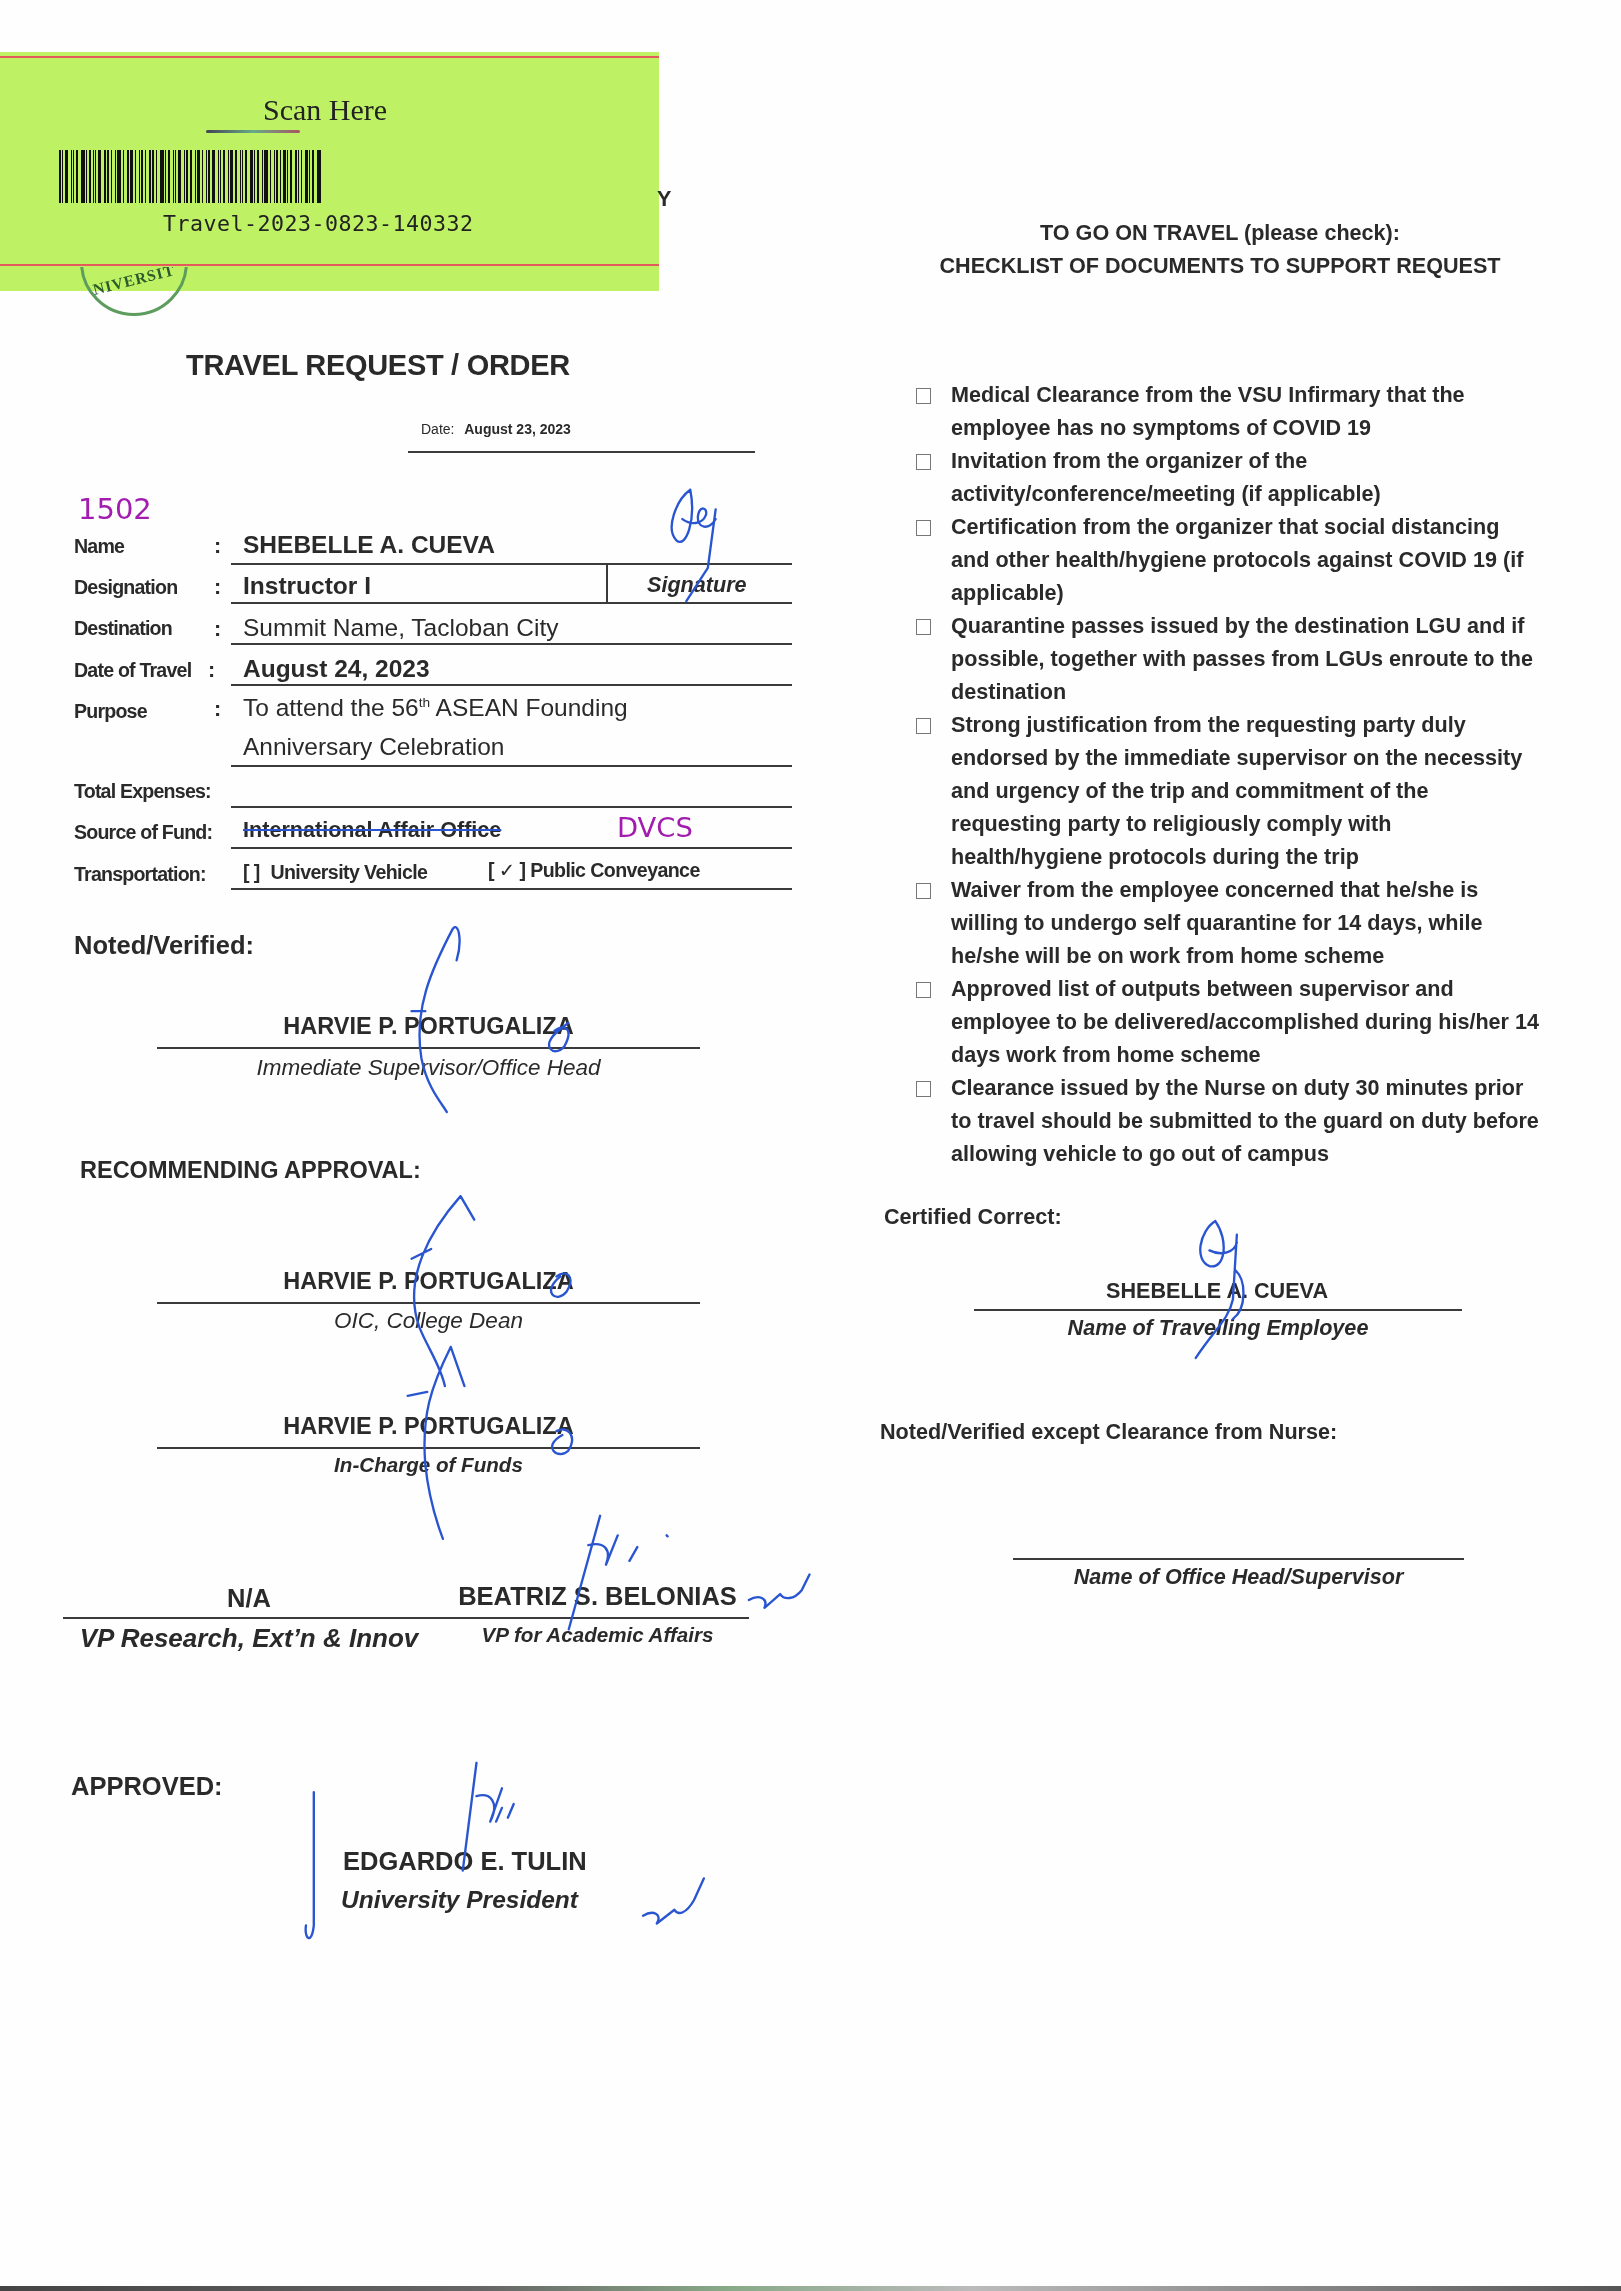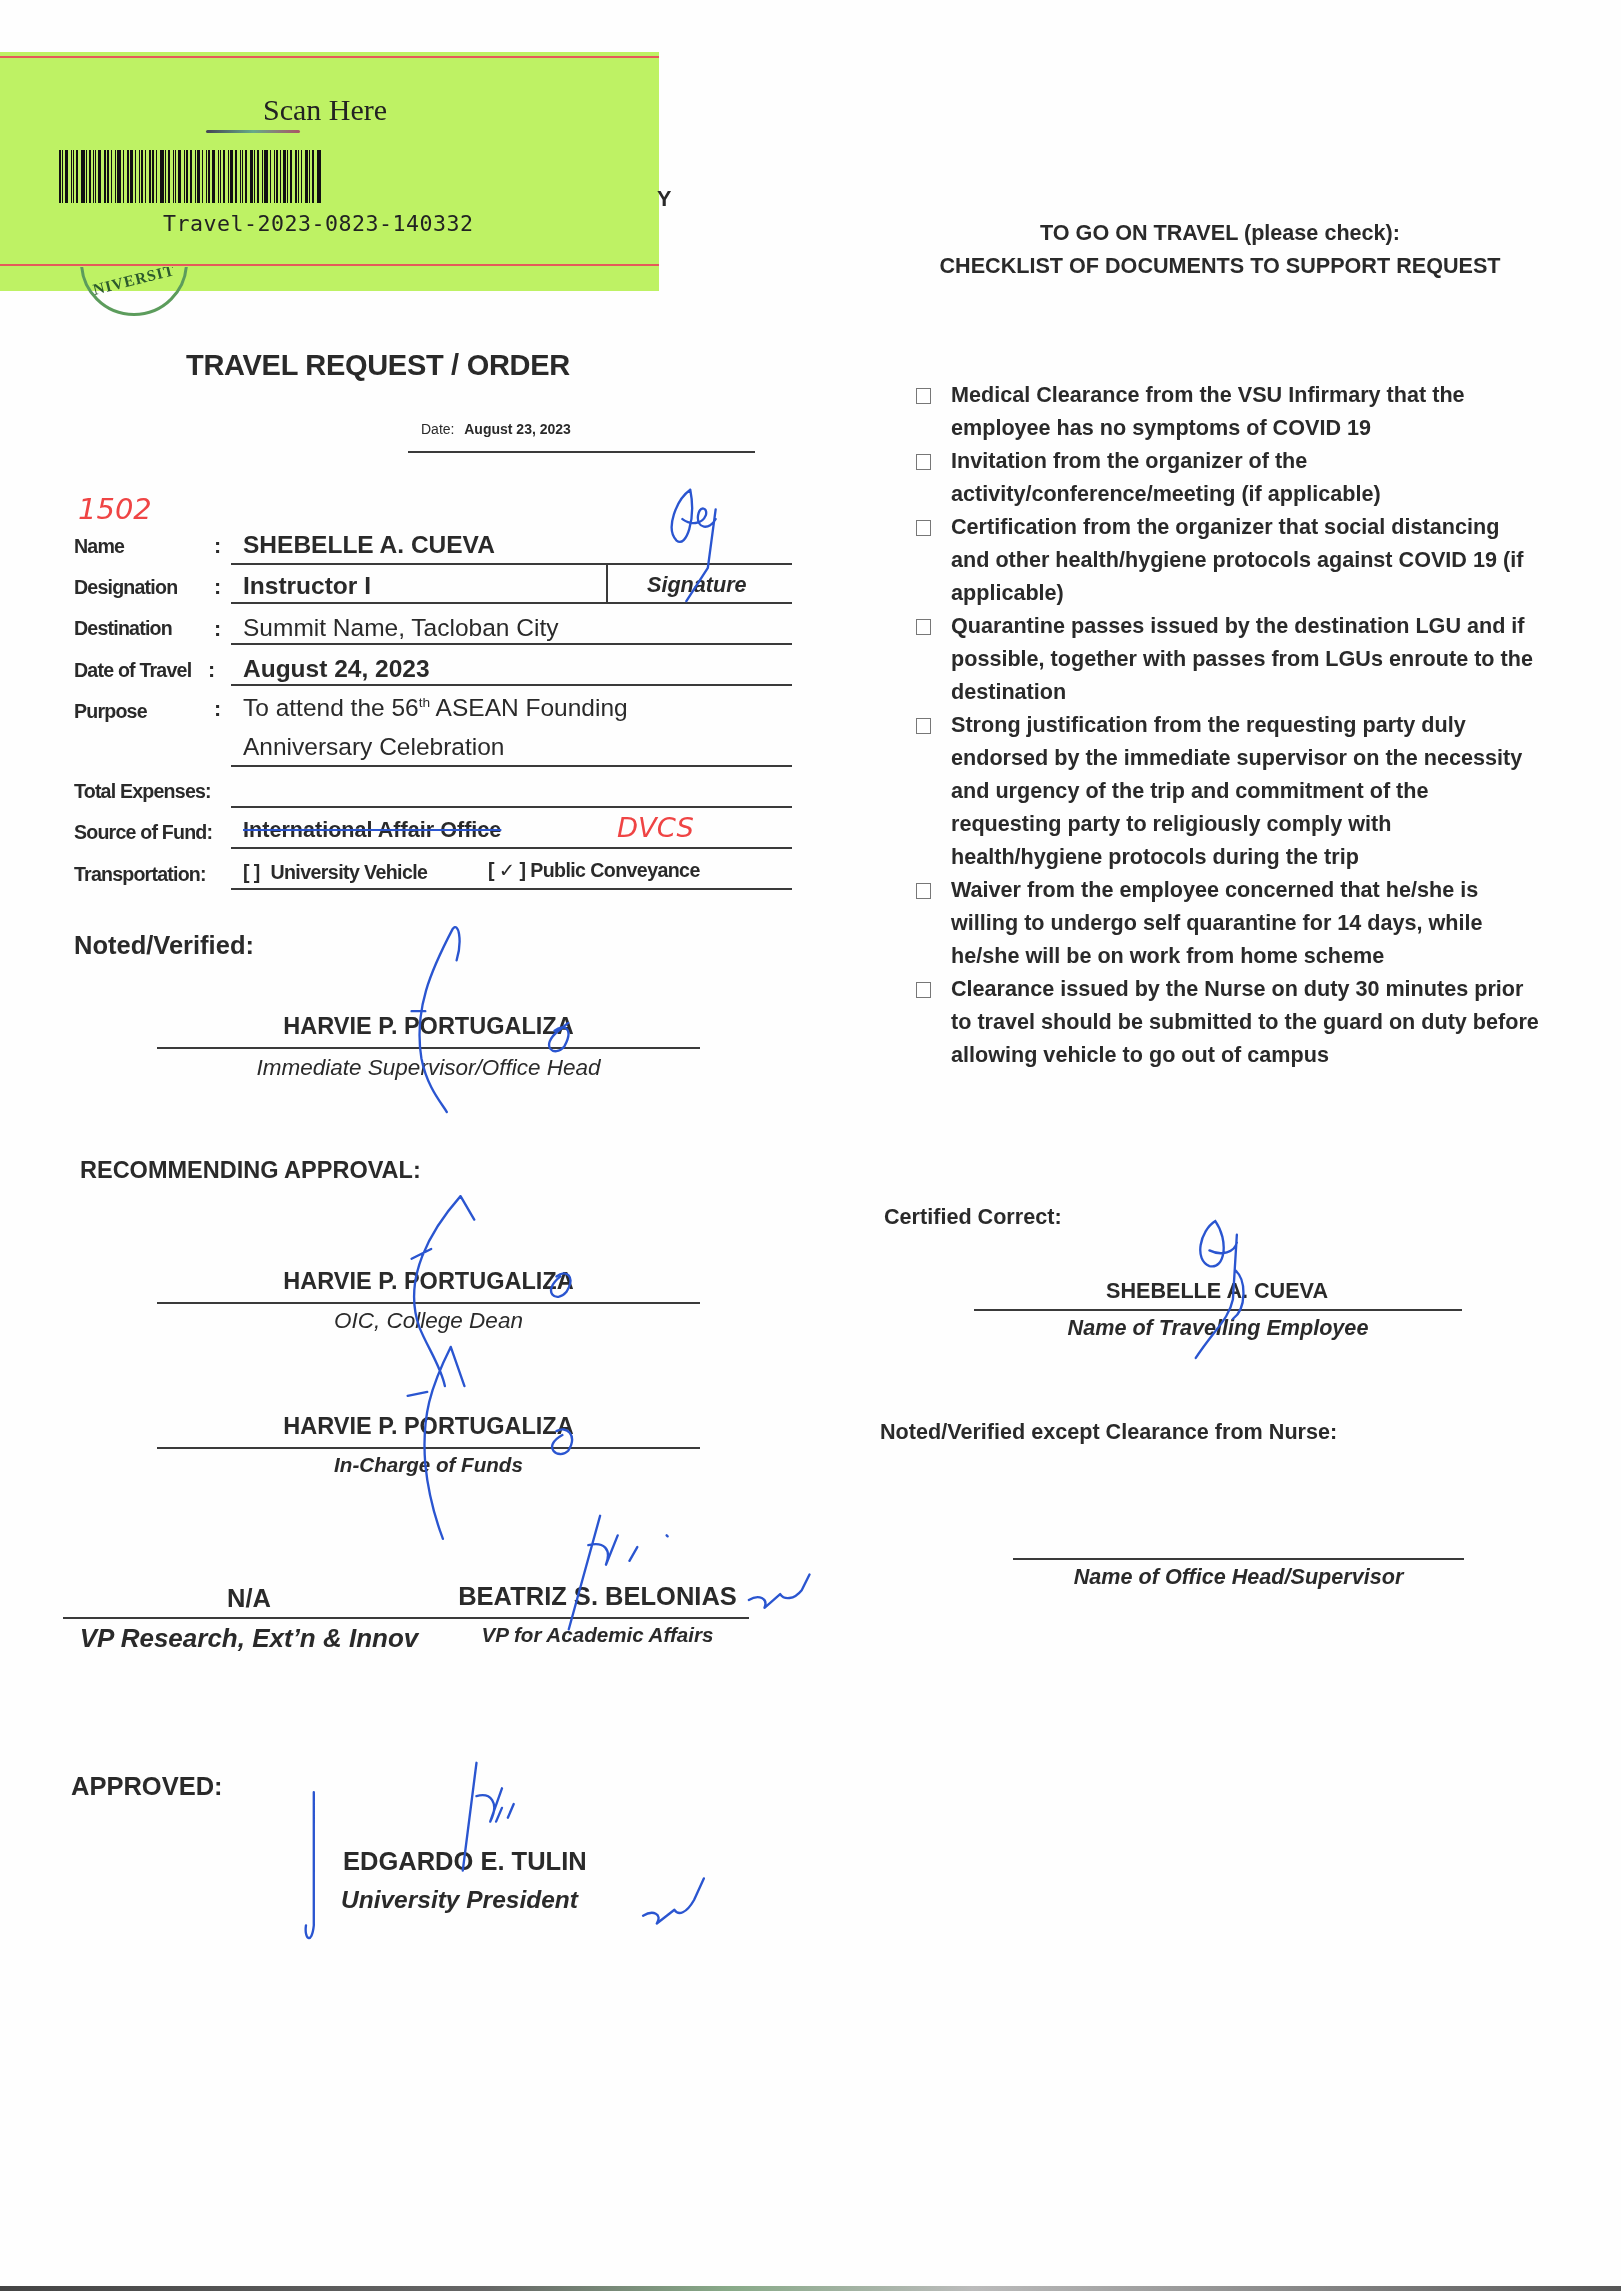--- a/index.html
+++ b/index.html
@@ -44,21 +44,21 @@
   .sig-name { position: absolute; font-size: 23.5px; font-weight: bold; text-align: center; }
   .sig-title { position: absolute; font-size: 22.5px; text-align: center; }
 
   
   .checklist-title { left: 921px; top: 216px; width: 598px; text-align: center; font-size: 21.6px; font-weight: bold; line-height: 33px; }
   .checklist { left: 916px; top: 378px; width: 627px; }
   .check-item { position: relative; padding-left: 35px; font-size: 21.6px; font-weight: bold; line-height: 33px; }
   .check-item .box { position: absolute; left: 0; top: 9.8px; width: 12.7px; height: 14.7px; border: 1.5px solid #777; background: #fff; cursor: pointer; }
 
   .strike { text-decoration: line-through; text-decoration-color: #2a55d0; text-decoration-thickness: 2px; }
-  .hand-text { font-family: "DejaVu Sans", sans-serif; color: #ef4444; font-style: italic; }
+  .hand-text { font-family: "DejaVu Sans", sans-serif; color: #a21caf; }
 </style>
 </head>
 <body>
 
 <div class="abs sticker">
   <div class="redline" style="top:3.9px"></div>
   <div class="redline" style="top:212px"></div>
   <div class="abs scan-here">Scan Here</div>
   <div class="abs scan-under"></div>
   <div class="abs barcode" id="barcode">
@@ -231,20 +231,21 @@
   <div>CHECKLIST OF DOCUMENTS TO SUPPORT REQUEST</div>
 </div>
 
 <div class="abs checklist" id="checklist">
     <div class="check-item"><span class="box"></span><span>Medical Clearance from the VSU Infirmary that the employee has no symptoms of COVID 19</span></div>
     <div class="check-item"><span class="box"></span><span>Invitation from the organizer of the activity/conference/meeting (if applicable)</span></div>
     <div class="check-item"><span class="box"></span><span>Certification from the organizer that social distancing and other health/hygiene protocols against COVID 19 (if applicable)</span></div>
     <div class="check-item"><span class="box"></span><span>Quarantine passes issued by the destination LGU and if possible, together with passes from LGUs enroute to the destination</span></div>
     <div class="check-item"><span class="box"></span><span>Strong justification from the requesting party duly endorsed by the immediate supervisor on the necessity and urgency of the trip and commitment of the requesting party to religiously comply with health/hygiene protocols during the trip</span></div>
     <div class="check-item"><span class="box"></span><span>Waiver from the employee concerned that he/she is willing to undergo self quarantine for 14 days, while he/she will be on work from home scheme</span></div>
+    <div class="check-item"><span class="box"></span><span>Approved list of outputs between supervisor and employee to be delivered/accomplished during his/her 14 days work from home scheme</span></div>
     <div class="check-item"><span class="box"></span><span>Clearance issued by the Nurse on duty 30 minutes prior to travel should be submitted to the guard on duty before allowing vehicle to go out of campus</span></div>
   </div>
 
 <div class="heading" style="left:884px; top:1204px; font-size:21.6px;">Certified Correct:</div>
 <div class="sig-name" style="left:972px; top:1278px; width:490px; font-size:21.6px;">SHEBELLE A. CUEVA</div>
 <div class="line" style="left:974px; top:1309px; width:488px;"></div>
 <div class="sig-title i b" style="left:974px; top:1315px; width:488px; font-size:21.6px;">Name of Travelling Employee</div>
 
 <div class="heading" style="left:880px; top:1419px; font-size:21.6px;">Noted/Verified except Clearance from Nurse:</div>
 <div class="sig-name" style="left:1013px; top:1529px; width:451px; font-size:21.6px;"></div>

